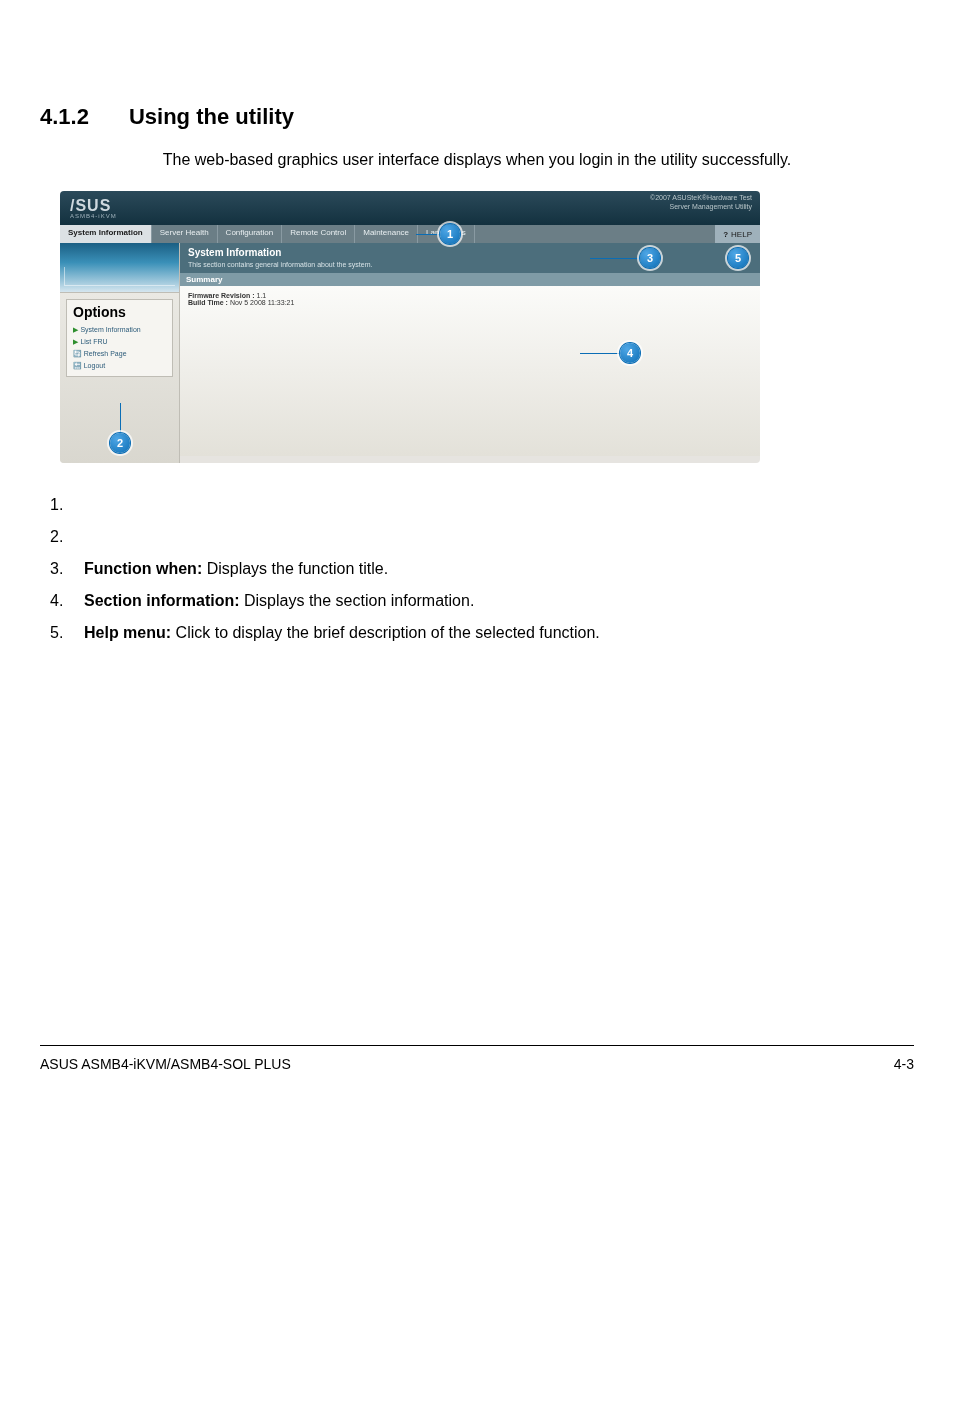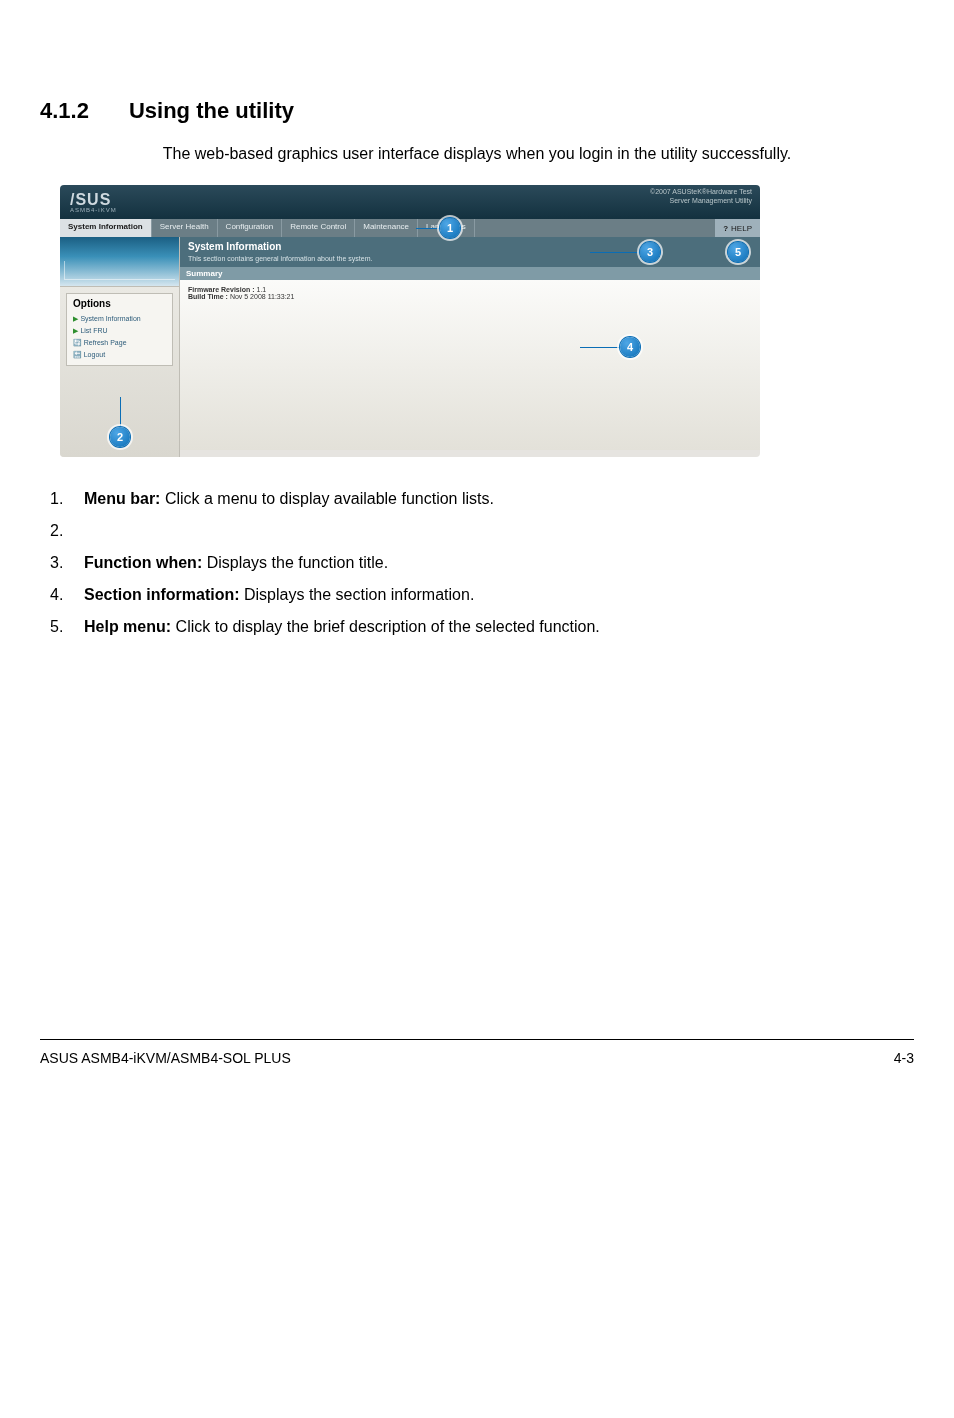--- a/index.html
+++ b/index.html
@@ -4,21 +4,21 @@
 <style>
   * { margin: 0; padding: 0; box-sizing: border-box; }
   body {
     font-family: Arial, Helvetica, sans-serif;
     background: #fff;
     color: #000;
     width: 954px;
     margin: 0 auto;
     padding: 0 40px;
   }
-  .content { padding-top: 50px; margin-top: 48px; }
+  .content { padding-top: 104px; }
   h2 {
     font-size: 22px;
     font-weight: bold;
     margin-bottom: 18px;
   }
   h2 .secno { display: inline-block; margin-right: 40px; }
   p.intro {
     font-size: 16px;
     line-height: 1.45;
     margin-bottom: 20px;
@@ -100,21 +100,21 @@
   .ss-thumb::after{
     content:"";
     position:absolute;left:4px;bottom:6px;right:4px;height:18px;
     border-left:1px solid rgba(255,255,255,.5);
     border-bottom:1px solid rgba(255,255,255,.5);
   }
   .ss-options-box {
     margin:6px; border:1px solid #bfbdb5; background:#f6f5f1;
     padding:4px 6px;
   }
-  .ss-options-box h4 { font-size:10px; font-weight:bold; margin-bottom:4px; }
+  .ss-options-box h4 { font-size:14px; font-weight:bold; margin-bottom:4px; }
   .ss-options-box ul { list-style:none; }
   .ss-options-box li { font-size:7px; color:#2d5c7a; padding:2px 0; }
   .ss-options-box li .tri { color:#2f8f2f; margin-right:2px; font-size:7px; }
   .ss-options-box li .ico { margin-right:2px; }
 
   .ss-main { flex:1; position:relative; }
   .ss-title {
     background:#4c6e7c;
     color:#fff;
     padding:4px 8px;
@@ -253,21 +253,20 @@
       </div>
 
       <div class="lead v" style="left:60px;top:160px;height:30px;"></div>
       <div class="call" style="left:50px;top:190px;">2</div>
     </div>
   </div>
 
   <ol class="legend">
     <li>
       <span class="num">1.</span>
-      <span class="txt"><b>Menu bar:</b><span> Click a menu to display available function lists.</span></span>
     </li>
     <li>
       <span class="num">2.</span>
     </li>
     <li>
       <span class="num">3.</span>
       <span class="txt"><b>Function when:</b><span> Displays the function title.</span></span>
     </li>
     <li>
       <span class="num">4.</span>

